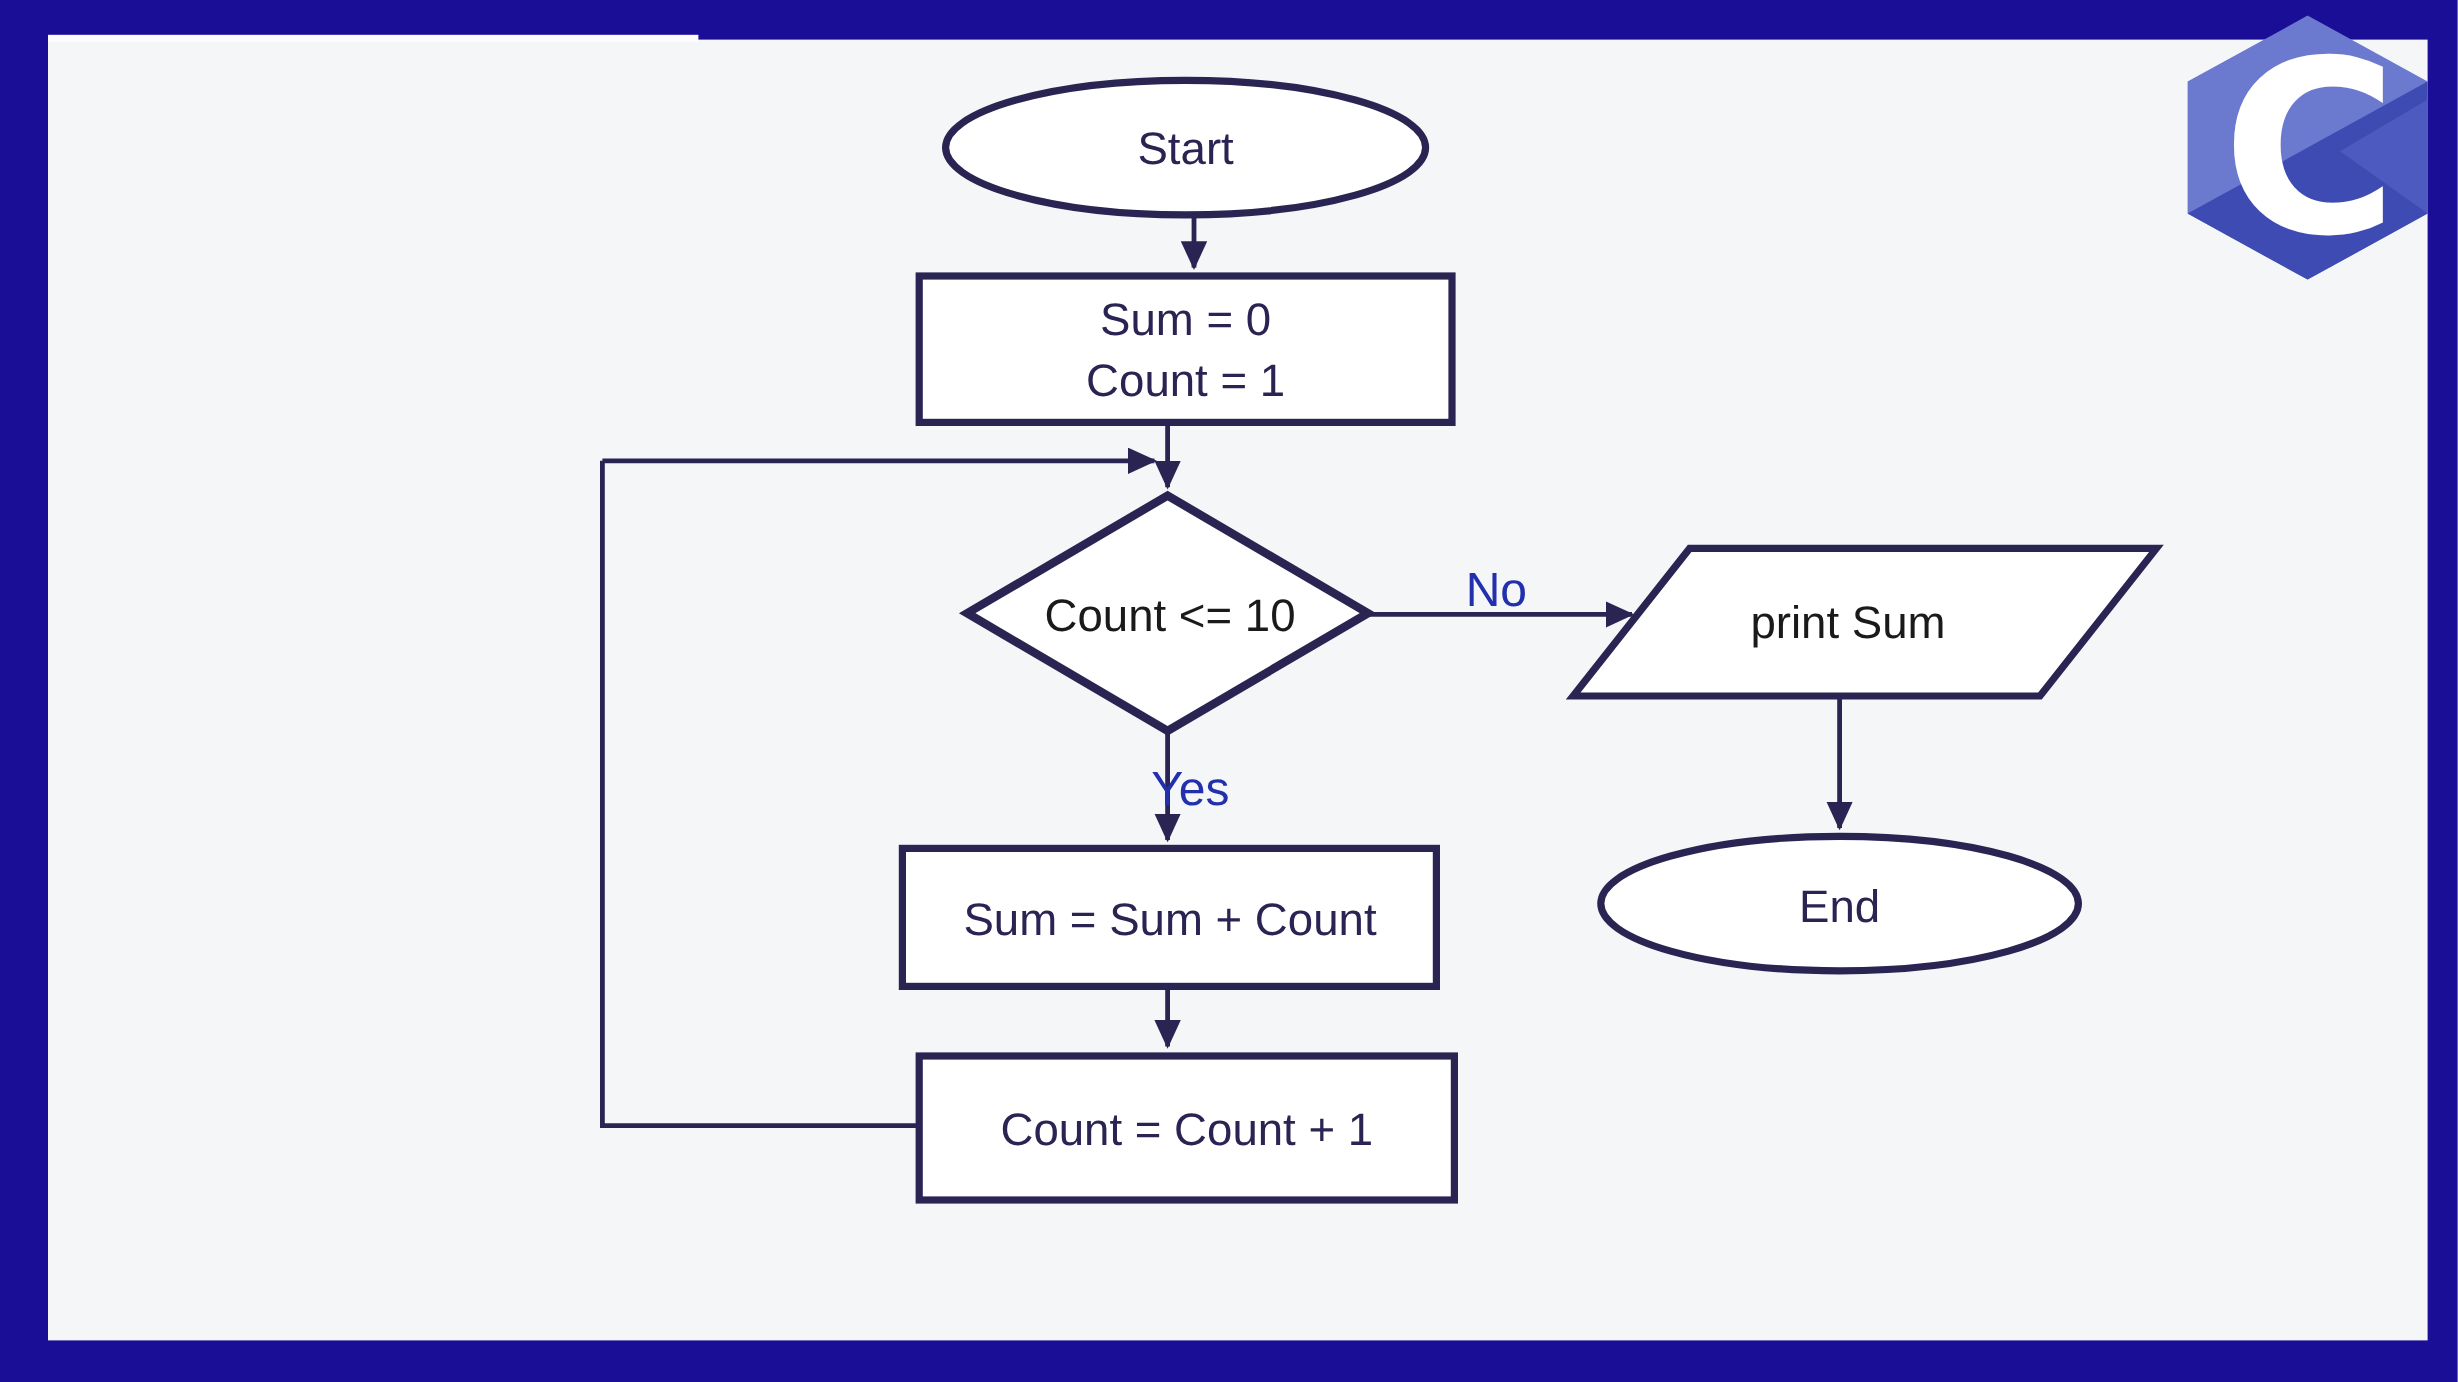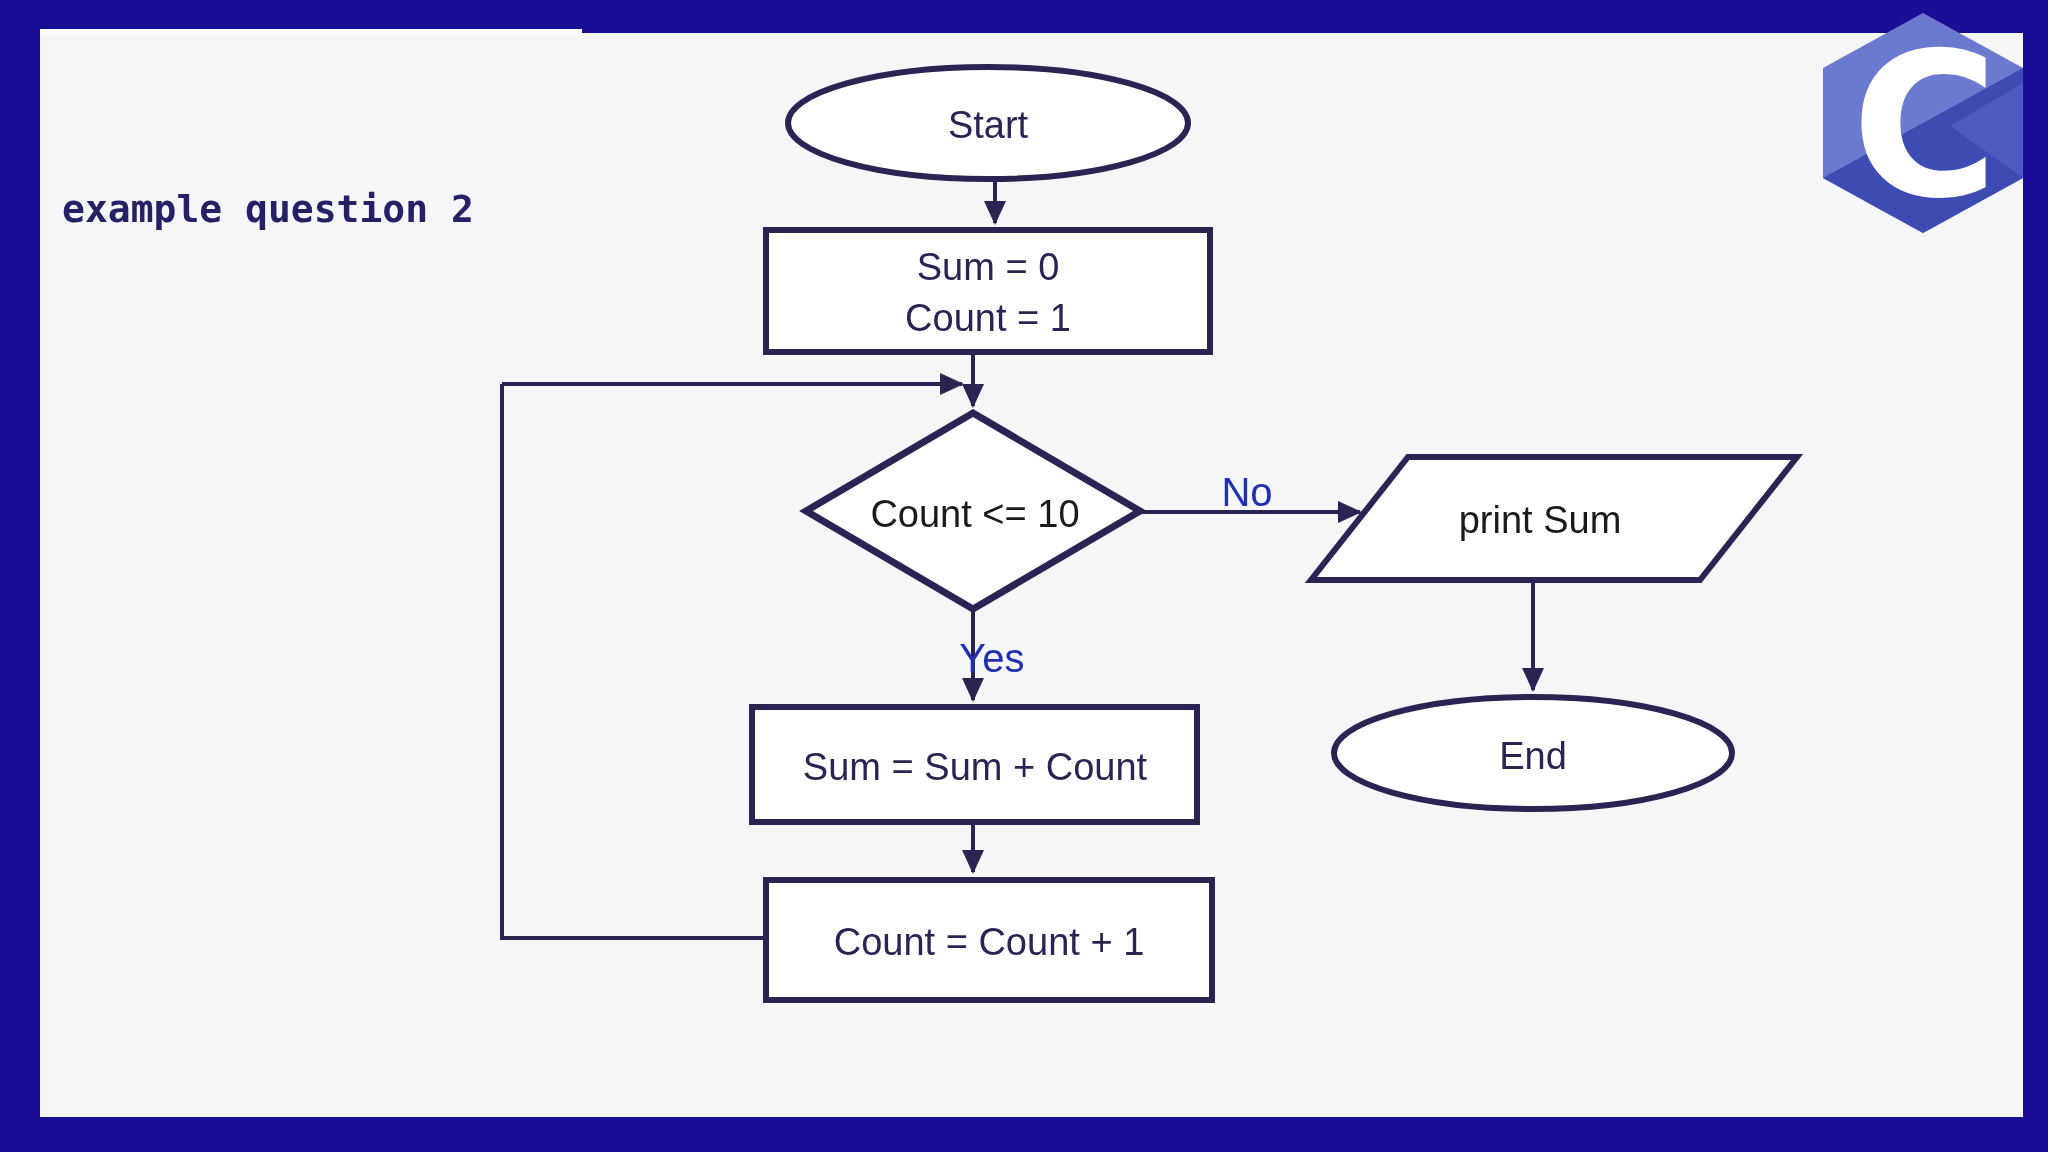--- a/index.html
+++ b/index.html
@@ -40,21 +40,20 @@
     fill:#ffffff;text-anchor:middle;
   }
 </style>
 </head>
 <body>
 
 <div class="panel"></div>
 <div class="title-step"></div>
 
 <div class="title">
-  <div>example question 2</div>
 </div>
 
 <svg class="diagram" width="2048" height="1152" viewBox="0 0 2048 1152">
   <defs>
     <marker id="arrow" markerUnits="userSpaceOnUse" markerWidth="24" markerHeight="22" viewBox="0 0 24 22" refX="22" refY="11" orient="auto">
       <polygon points="0,0 24,11 0,22" fill="#2a2453"></polygon>
     </marker>
   </defs>
 
   <line class="edge" x1="995" y1="180" x2="995" y2="223" marker-end="url(#arrow)"></line>

